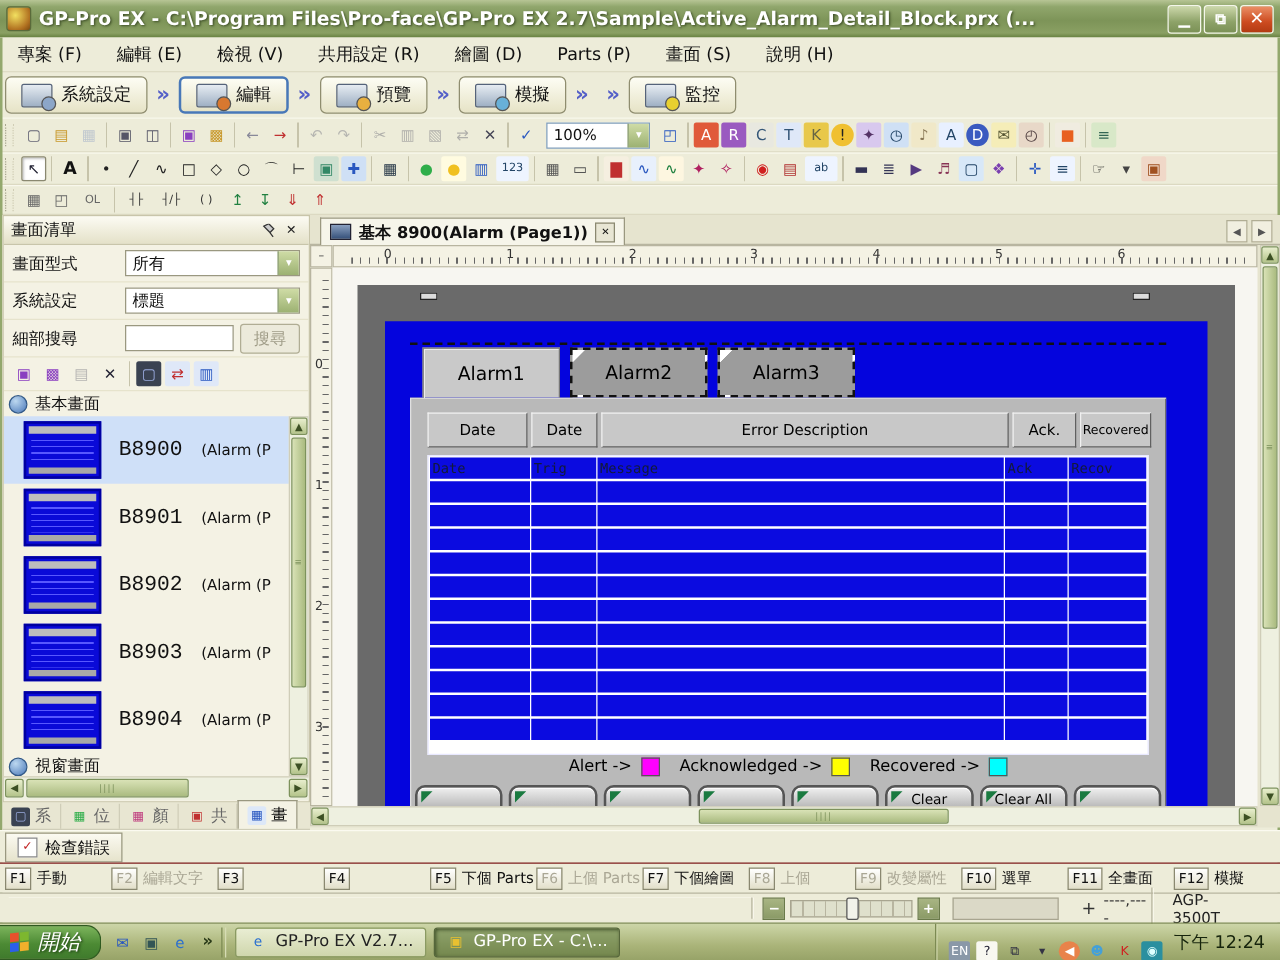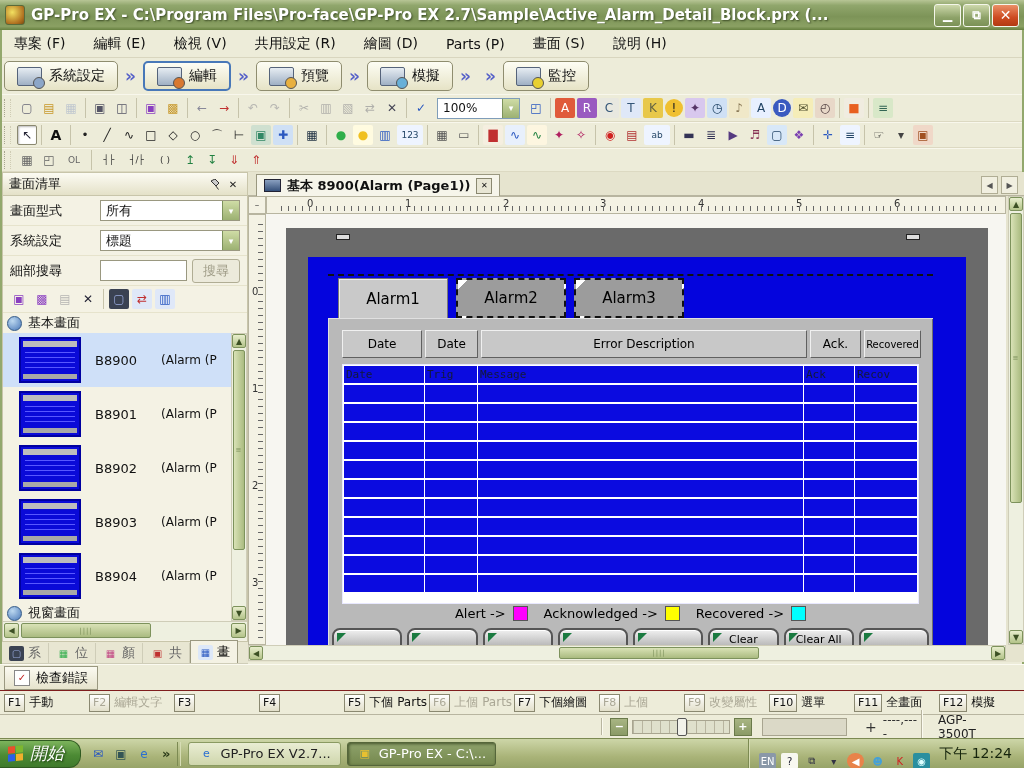--- a/index.html
+++ b/index.html
@@ -70,21 +70,21 @@
   .plist{position:relative;height:308px;overflow:hidden;}
   .group-h{display:flex;align-items:center;gap:6px;height:20px;padding-left:4px;font-size:13px;}
   .globe{width:13px;height:13px;border-radius:50%;flex:none;background:radial-gradient(circle at 35% 30%,#bcd8f0,#4a78b8);border:1px solid #335a88;}
   .sitem{height:54px;display:flex;align-items:center;gap:14px;padding-left:16px;box-sizing:border-box;}
   .sitem.sel{background:#cfe0f8;}
   .thumb{width:62px;height:46px;background:#0a0ad8;border:2px solid #0000a0;position:relative;flex:none;box-sizing:border-box;}
   .thumb i{position:absolute;left:2px;right:2px;top:2px;height:6px;background:#bdbdbd;}
   .thumb b{position:absolute;left:2px;right:2px;bottom:2px;height:5px;background:#a8a8a8;}
   .thumb u{position:absolute;left:4px;right:4px;top:11px;bottom:9px;
     background:repeating-linear-gradient(0deg,transparent 0 4px,#5858ff 4px 5px);}
-  .sid{font-size:13px;width:52px;flex:none;}
+  .sid{font-size:17px;width:52px;flex:none;font-family:Liberation Mono, monospace;}
   .sdesc{font-size:12px;white-space:nowrap;overflow:hidden;}
   .pvsb{position:absolute;right:0;top:20px;width:16px;height:288px;background:#eef0e0;border:1px solid #cfcdb8;box-sizing:border-box;}
   .phsb{height:18px;margin-top:0;background:#eef0e0;border-top:1px solid #cfcdb8;position:relative;}
   .sb-btn{position:absolute;background:linear-gradient(180deg,#e8eecd,#b4c48a);border:1px solid #7d925c;border-radius:2px;
     color:#3c5024;font-size:8px;display:flex;align-items:center;justify-content:center;box-sizing:border-box;}
   .sb-thumb{position:absolute;background:linear-gradient(90deg,#d9e2b6,#aabb80);border:1px solid #7d925c;border-radius:2px;box-sizing:border-box;}
   .sb-thumb.horiz{background:linear-gradient(180deg,#d9e2b6,#aabb80);}
   .ridge{position:absolute;left:50%;top:50%;transform:translate(-50%,-50%);color:#7d925c;font-size:7px;letter-spacing:1px;}
   
   .docktabs{left:2px;top:642px;width:246px;height:22px;display:flex;align-items:flex-end;background:#e8e6d2;

